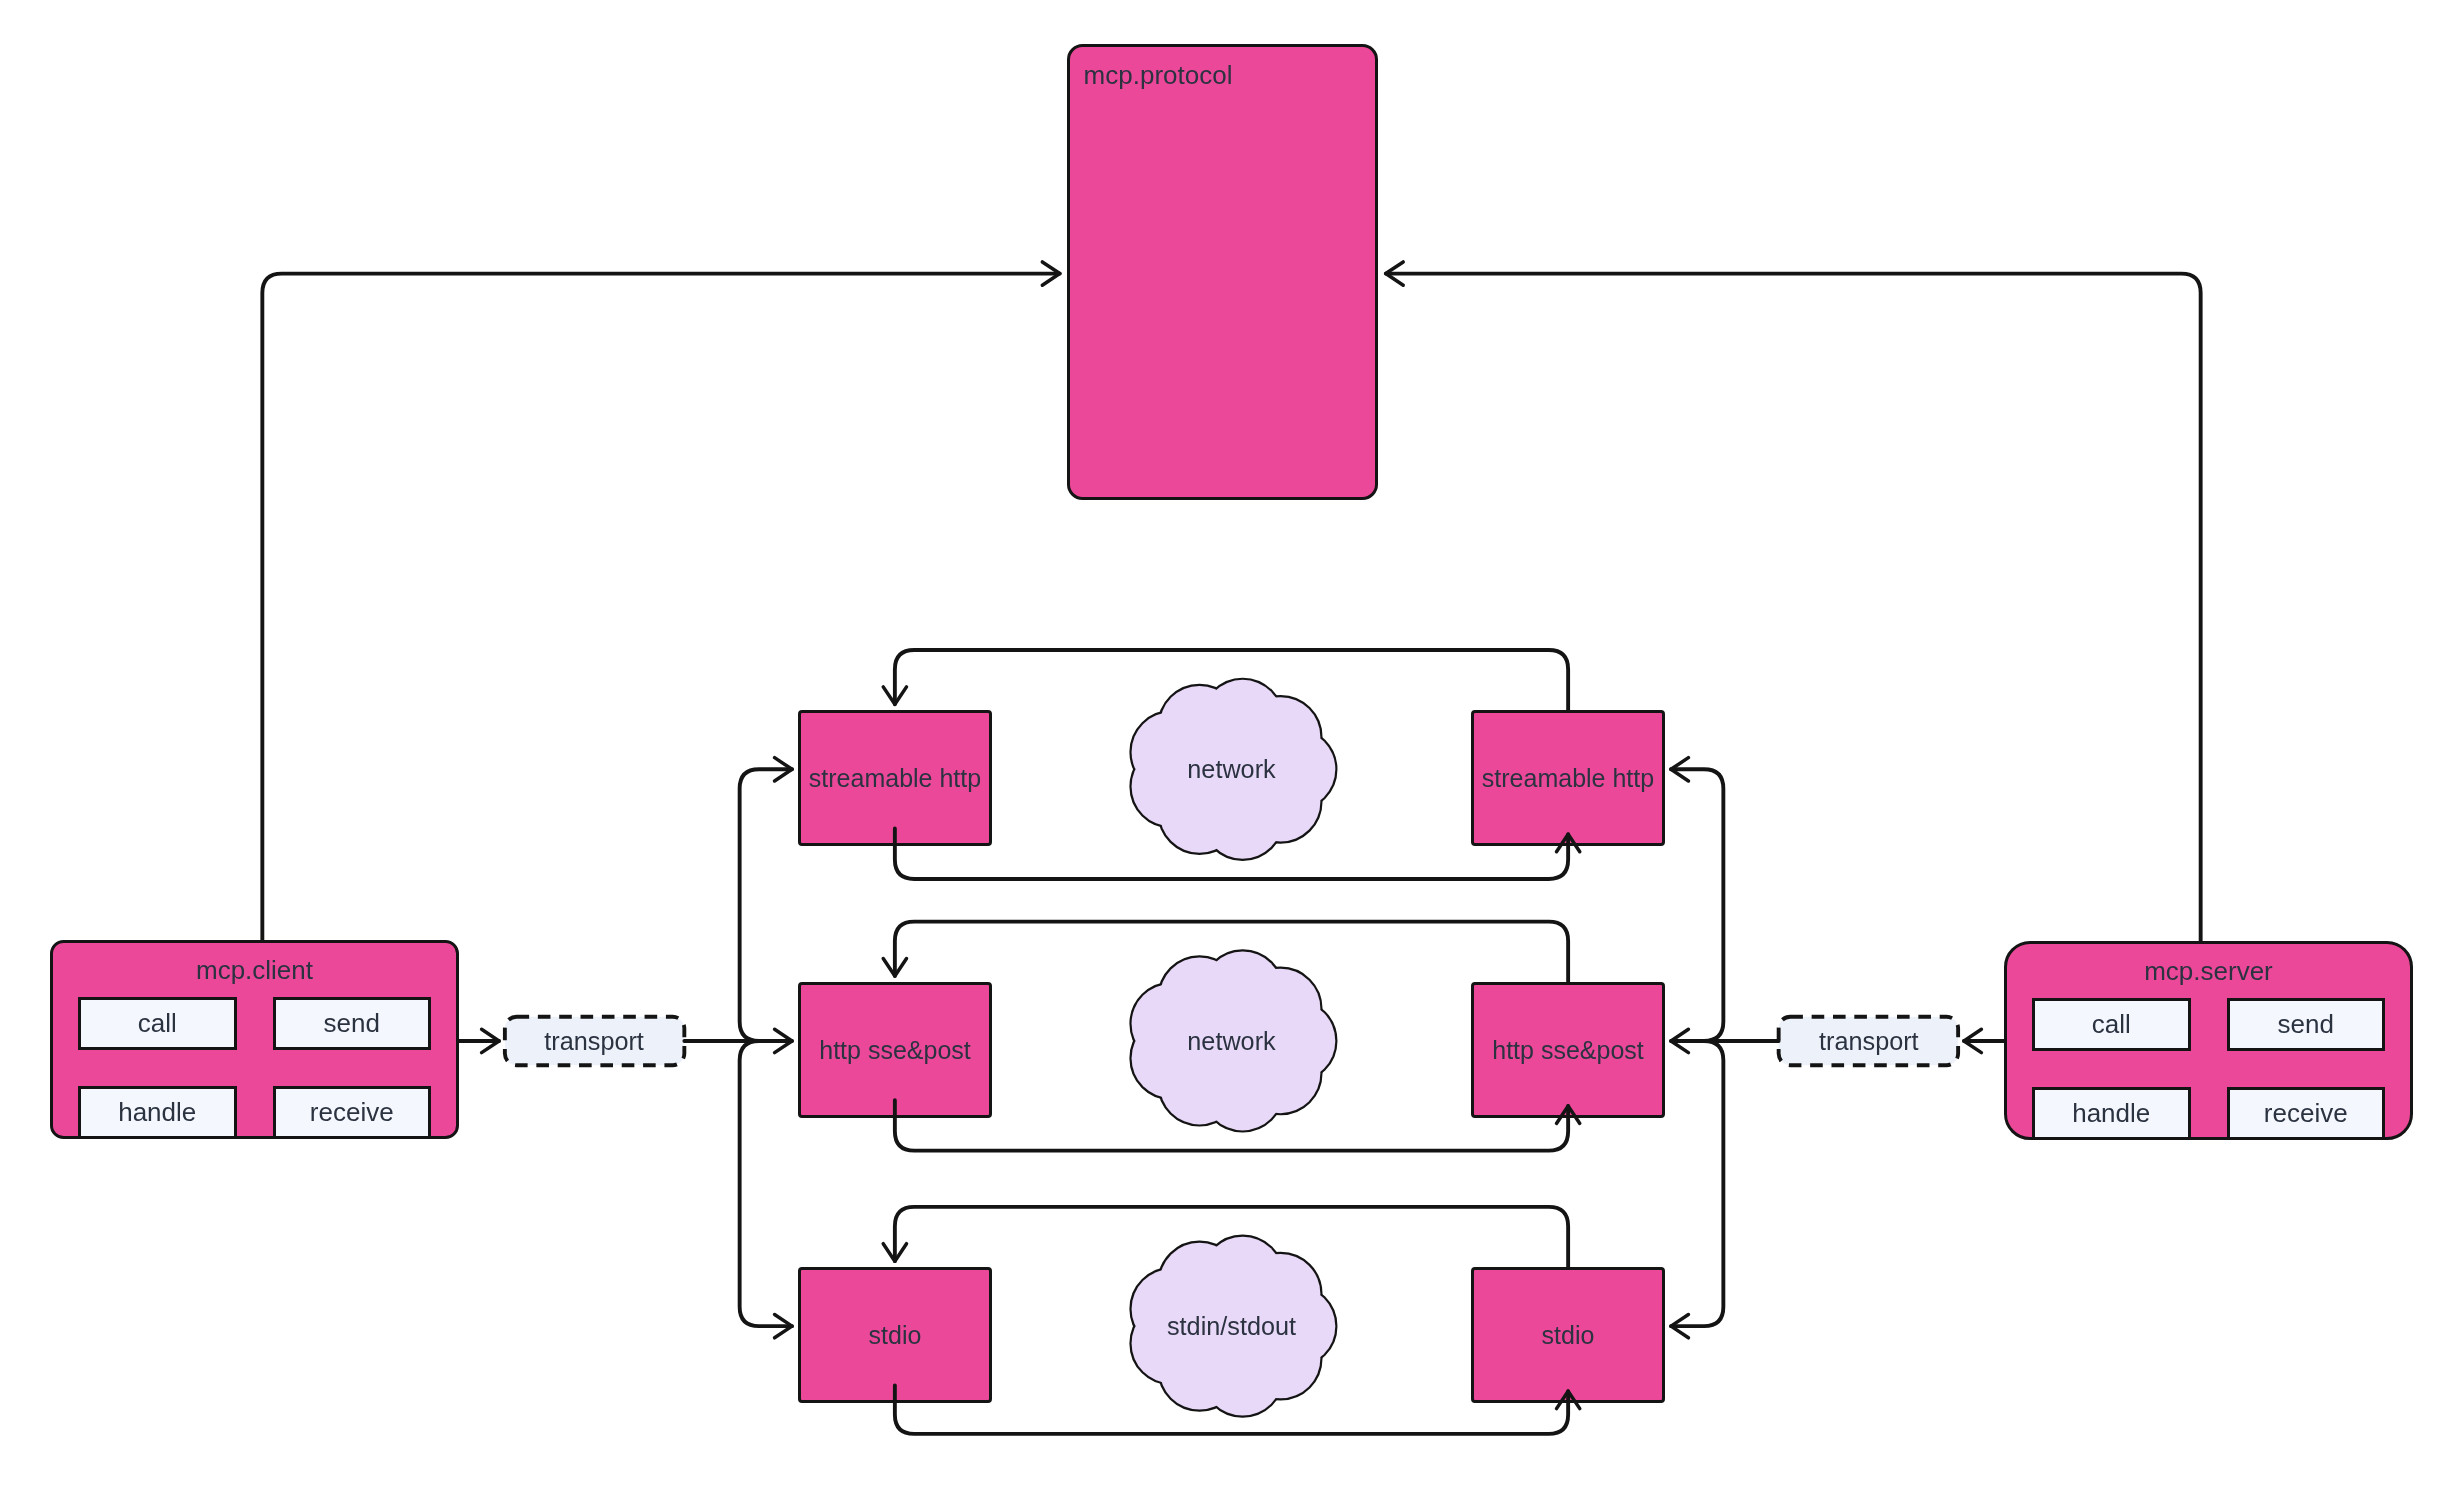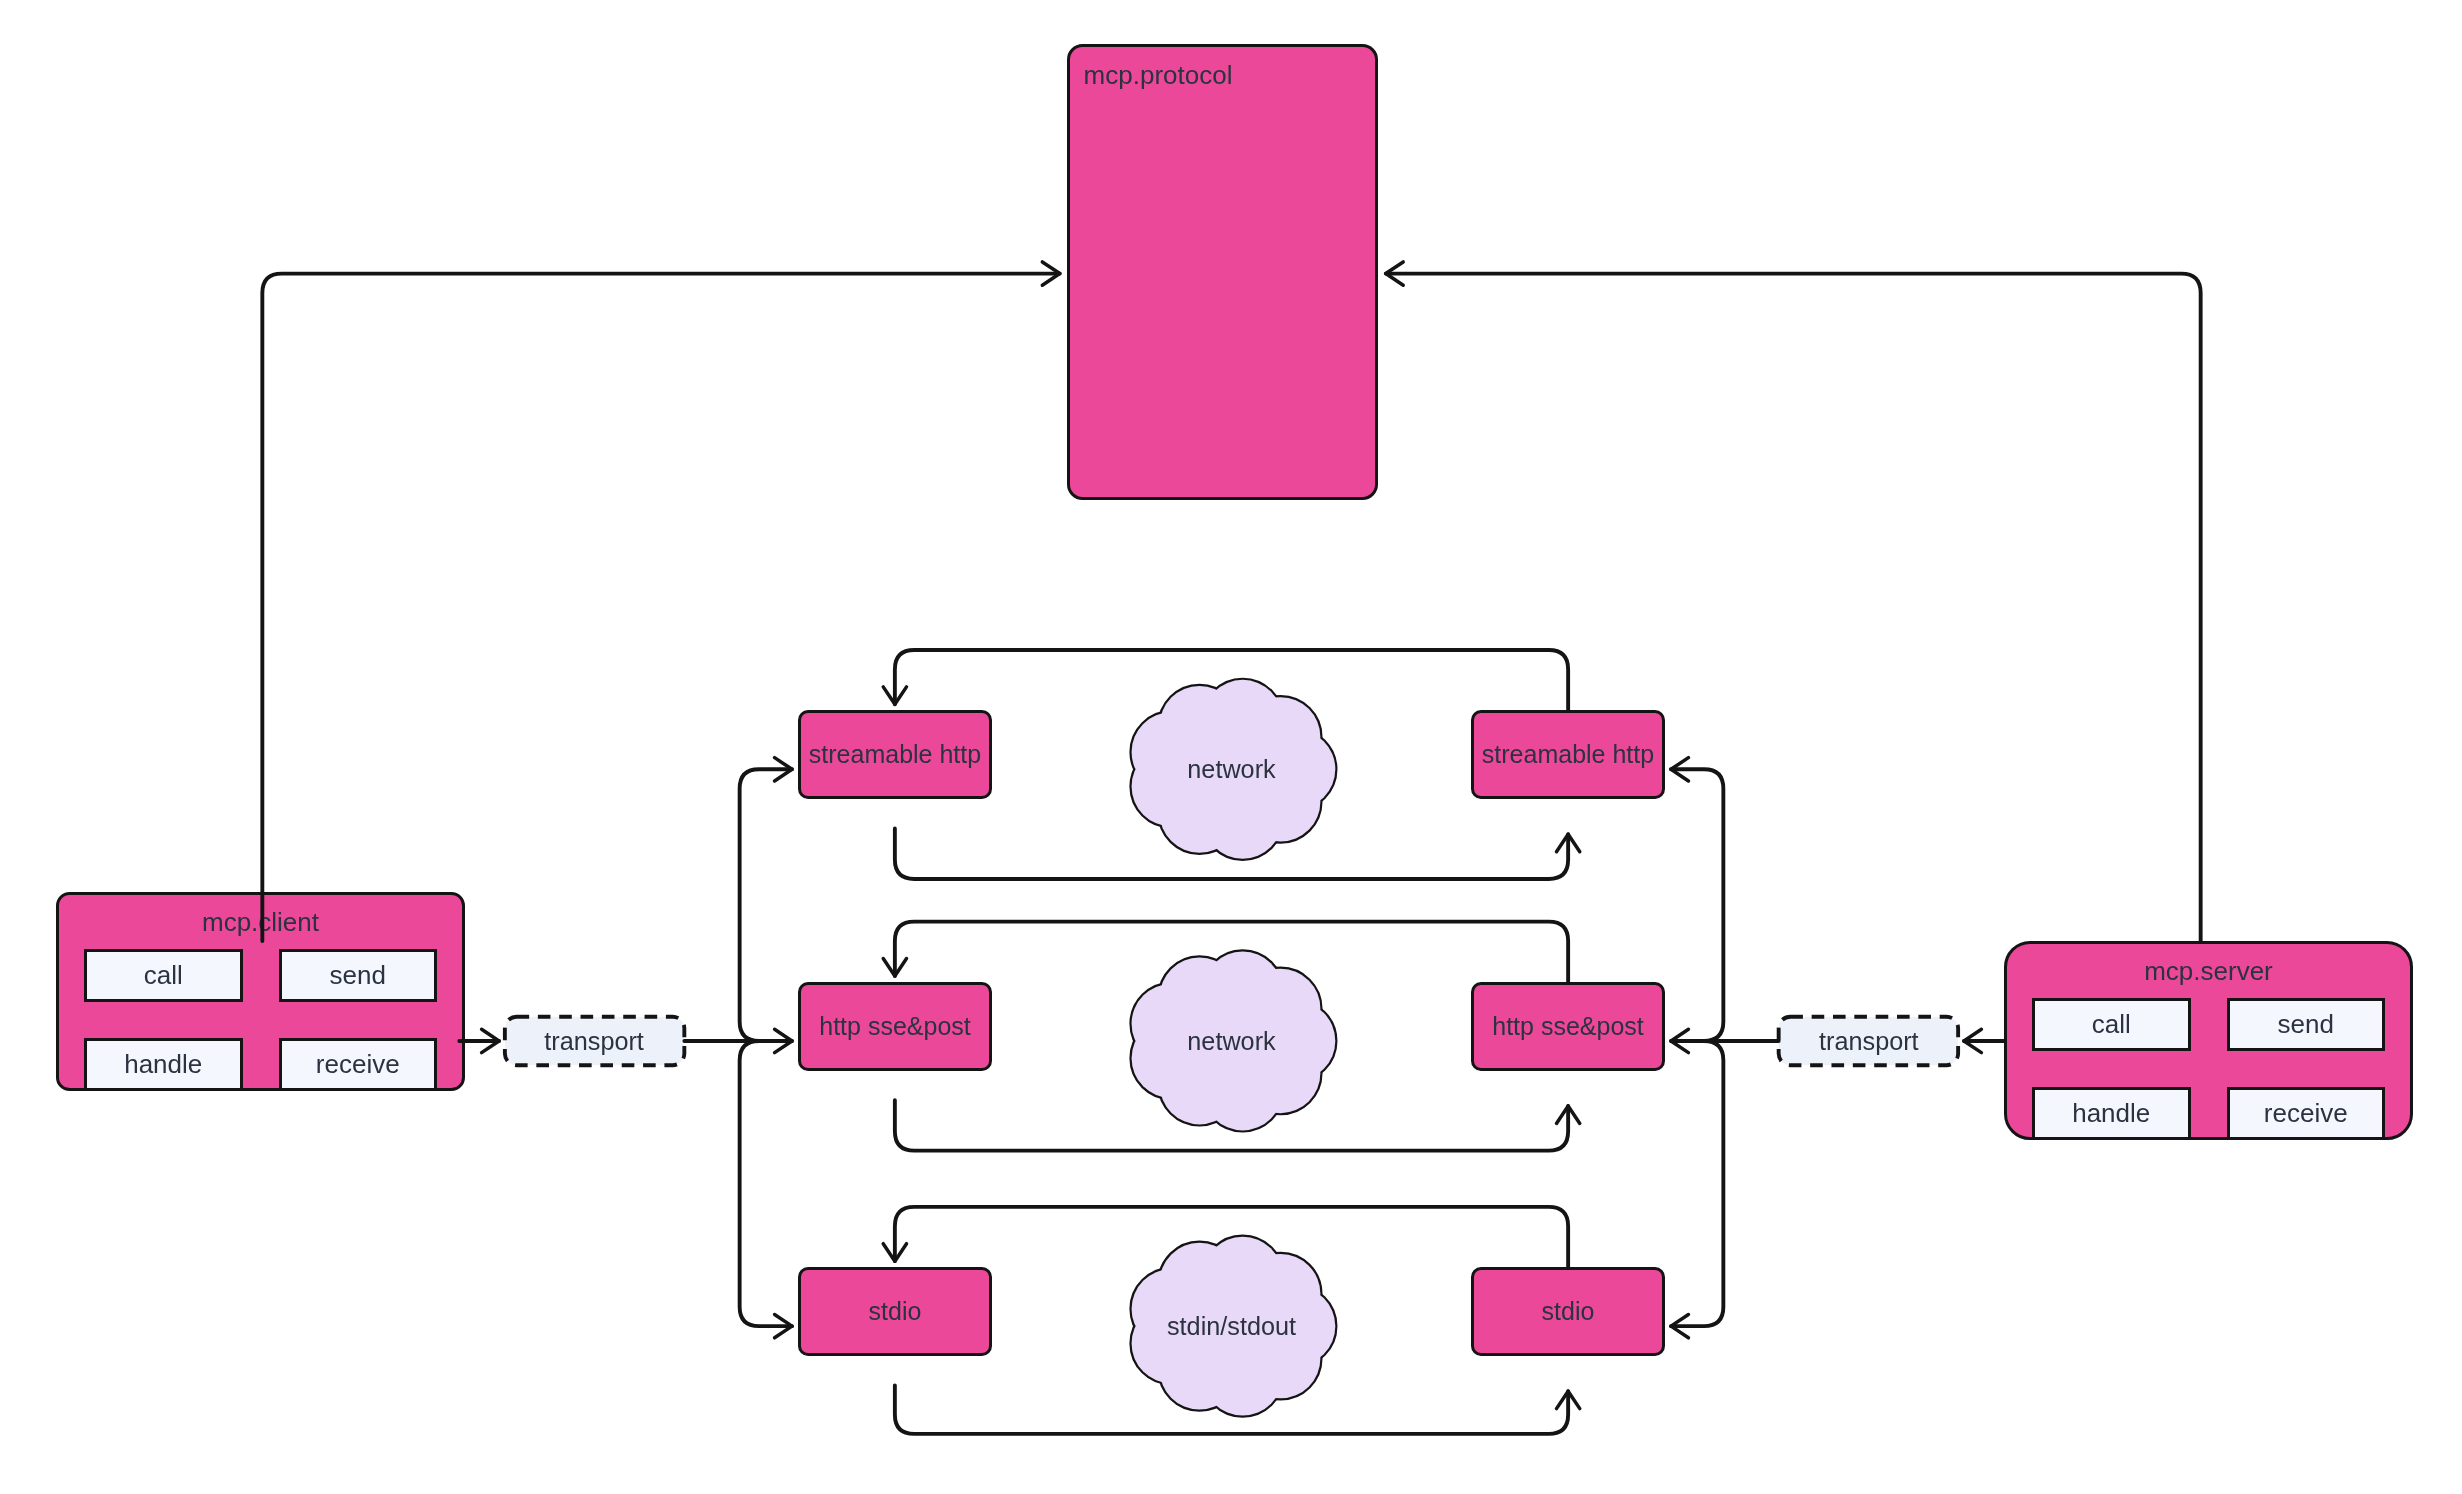--- a/index.html
+++ b/index.html
@@ -54,22 +54,22 @@
     height: 53px;
     background: #f4f7fd;
     border: 3.9px solid #141414;
     display: flex;
     align-items: center;
     justify-content: center;
     font-size: 26px;
   }
   
   .tnode {
-    width: 194px; height: 89px;
-    border-radius: 10px;
+    width: 194px; height: 136px;
+    border-radius: 4px;
     display: flex;
     align-items: center;
     justify-content: center;
     font-size: 25px;
     white-space: nowrap;
   }
   .connector-layer {
     position: absolute;
     left: 0; top: 0;
     width: 2463px; height: 1494px;
@@ -84,21 +84,21 @@
 </style>
 </head>
 <body>
 
 <div class="stage">
 
   <div class="box protocol">
     <div class="protocol-title">mcp.protocol</div>
   </div>
 
-  <div class="box unit" style="left:50px; top:892px;margin-left:6px;">
+  <div class="box unit" style="left:50px; top:940px;">
     <div class="unit-title">mcp.client</div>
     <div class="ops-grid">
       <div class="op">call</div>
       <div class="op">send</div>
       <div class="op">handle</div>
       <div class="op">receive</div>
     </div>
   </div>
 
   <div class="box unit" style="left:2004px; top:941px;border-radius:26px;">

